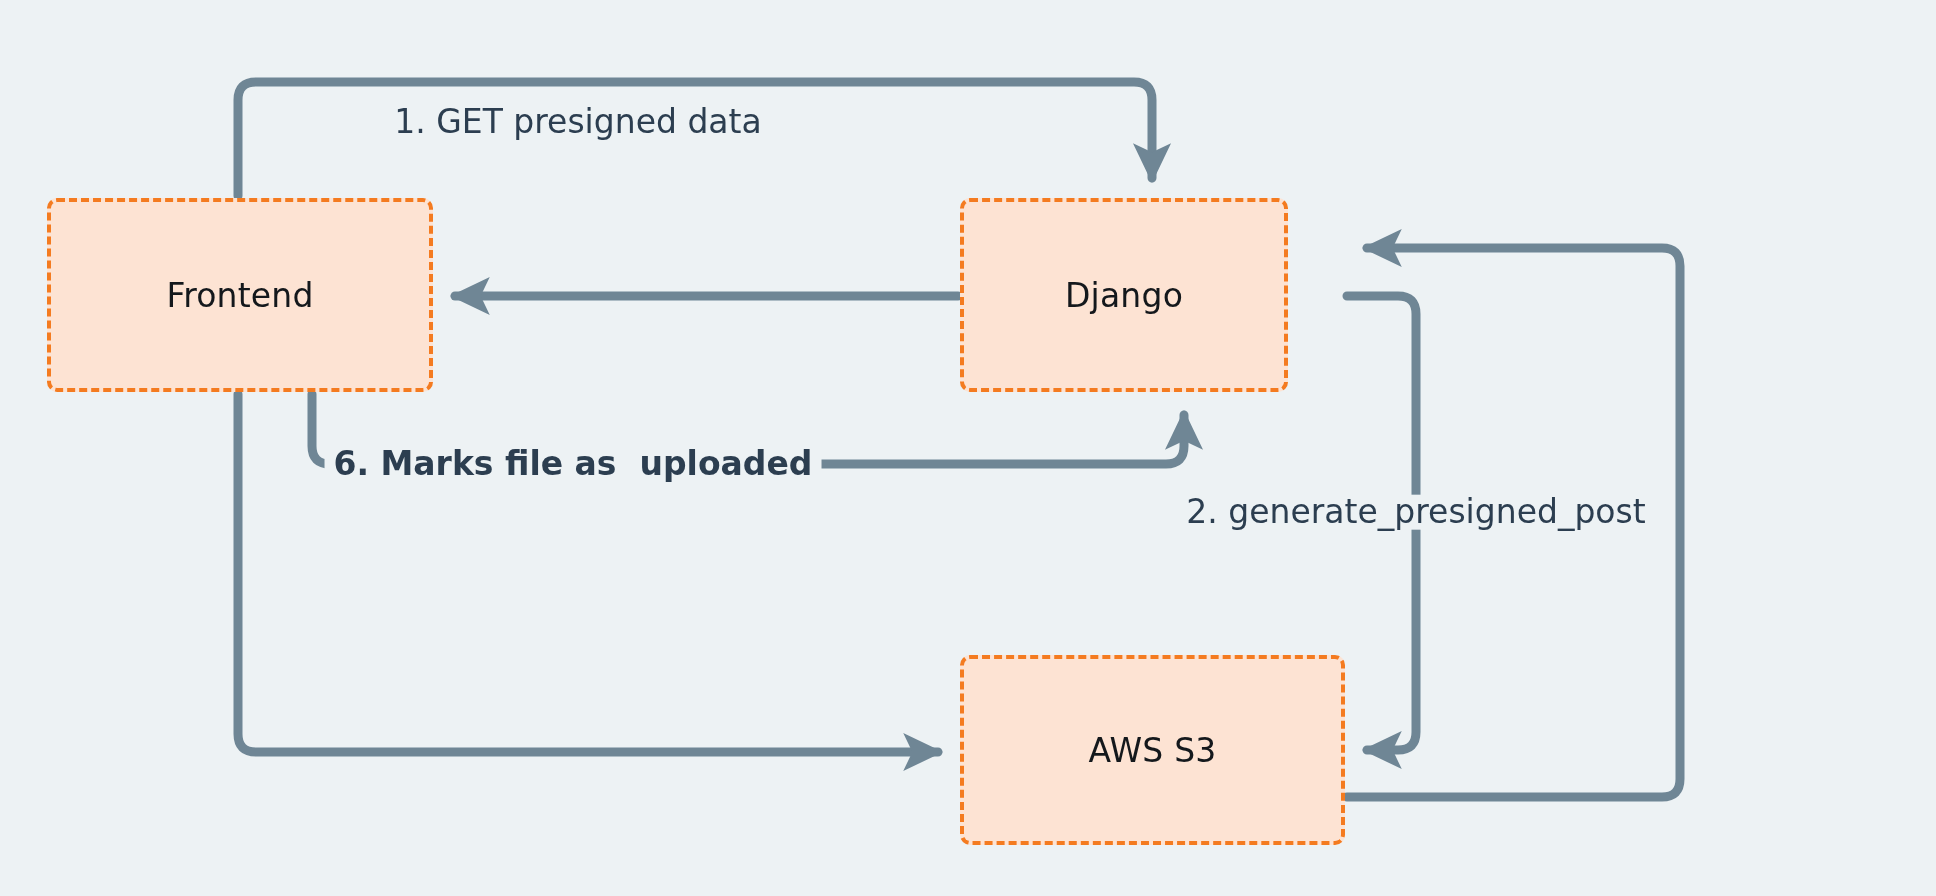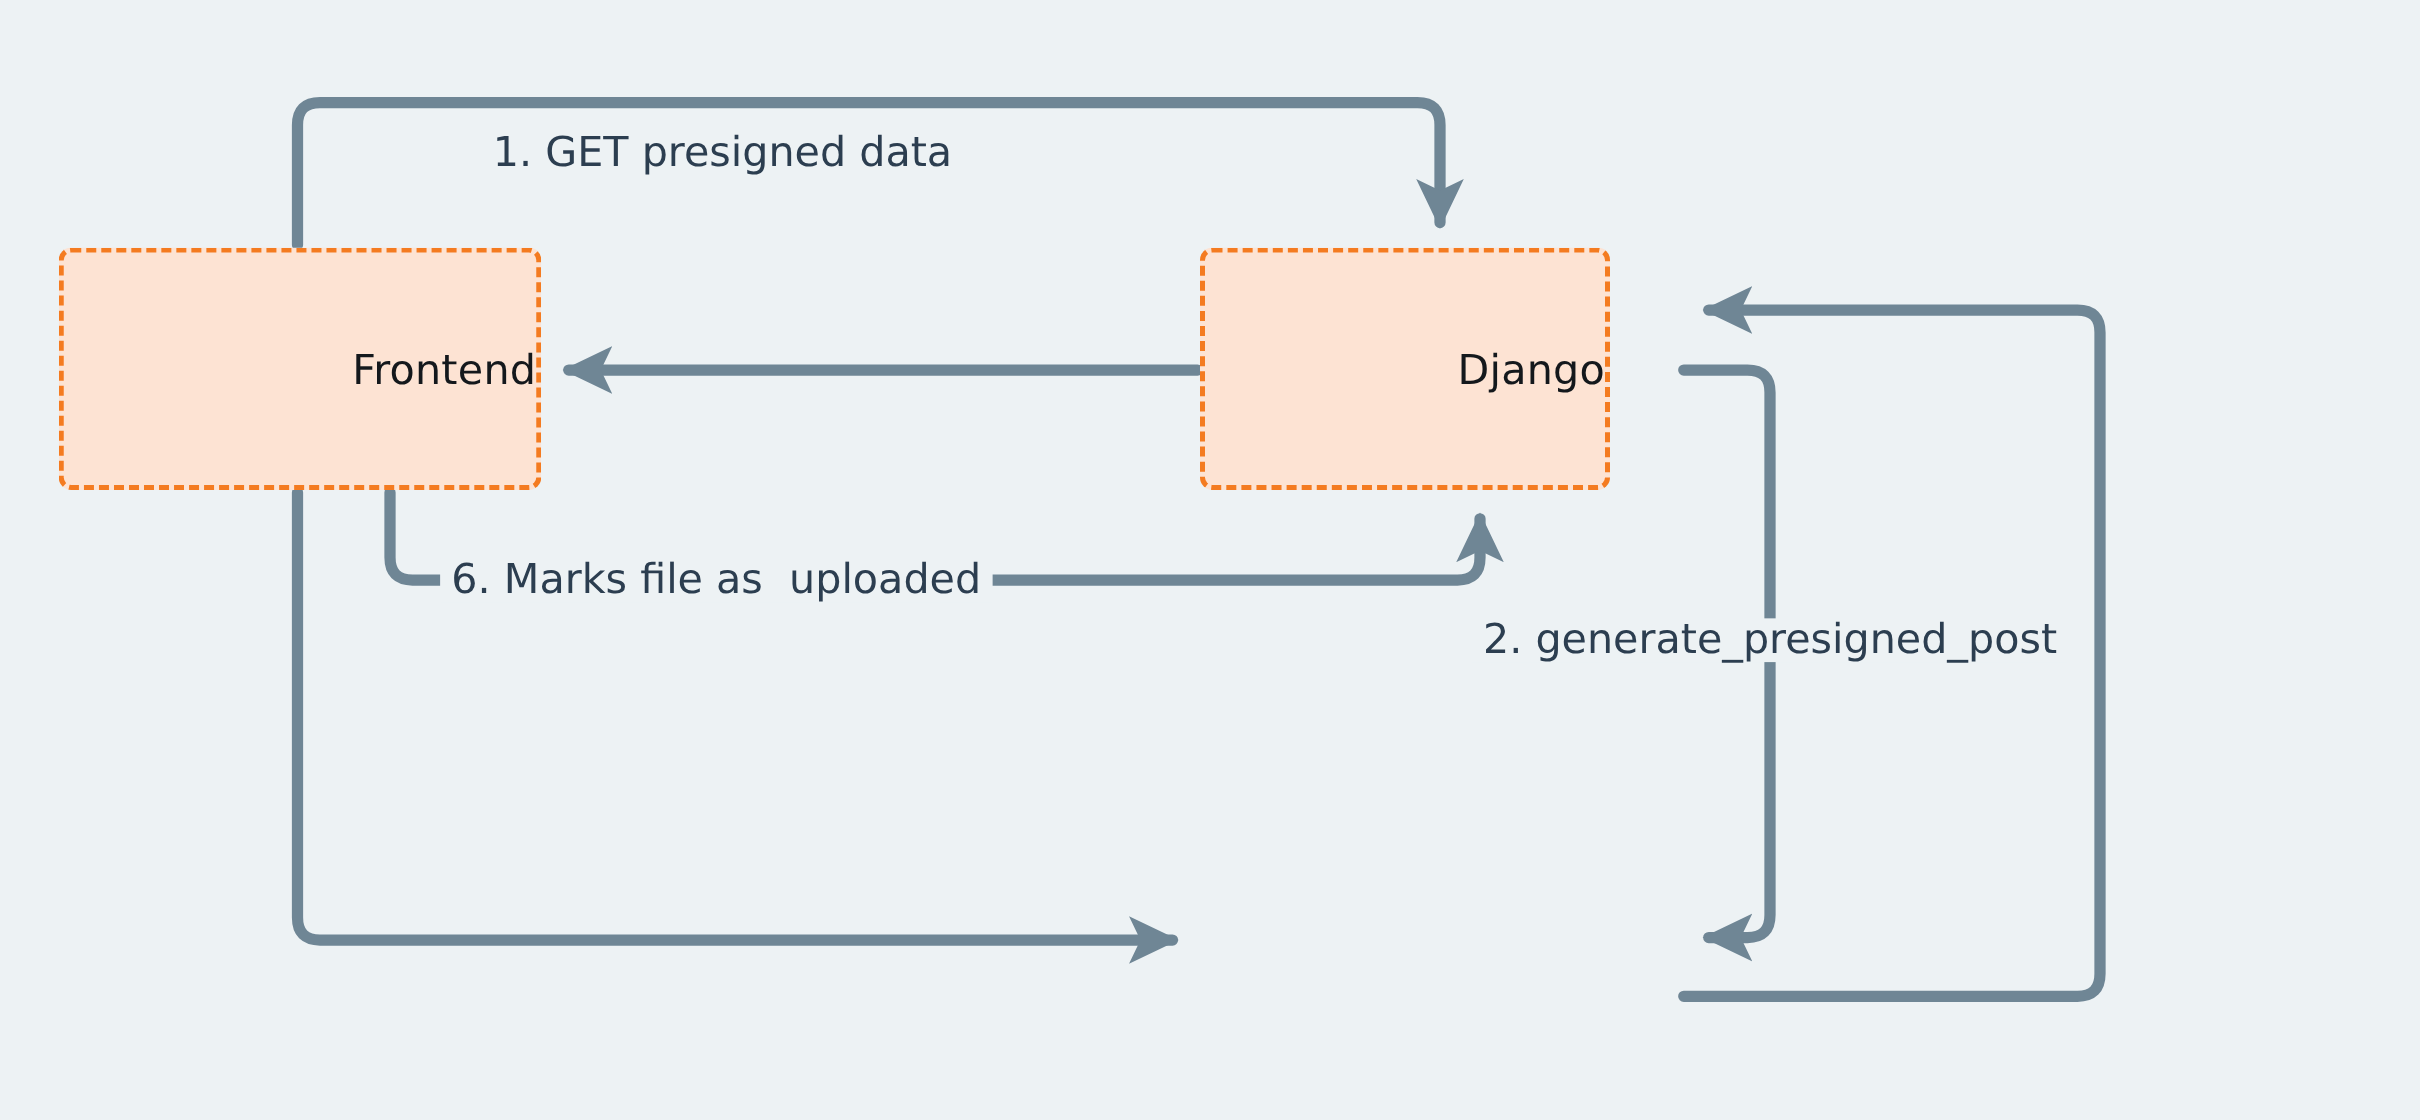--- a/index.html
+++ b/index.html
@@ -24,21 +24,21 @@
     height: 896px;
   }
   .node {
     position: absolute;
     box-sizing: border-box;
     background: #fde3d3;
     border: 4px dashed #f47b20;
     border-radius: 10px;
     display: flex;
     align-items: center;
-    justify-content: flex-end;
+    justify-content: center;
   }
   .node-label {
     font-size: 33px;
     color: #14181c;
     letter-spacing: 0.2px;
     white-space: pre;
   }
   .edge-label {
     position: absolute;
     font-size: 33px;
@@ -79,23 +79,26 @@
   </svg>
 
   <div class="node" style="left:47px; top:198px; width:386px; height:194px;">
     <span class="node-label">Frontend</span>
   </div>
 
   <div class="node" style="left:960px; top:198px; width:328px; height:194px;">
     <span class="node-label">Django</span>
   </div>
 
+  <div class="node" style="left:960px; top:655px; width:385px; height:190px;">
+    <span class="node-label">AWS S3</span>
+  </div>
 
   <div class="edge-label" style="left:578px; top:82px;margin-top:40px;">1. GET presigned data</div>
 
   <div class="edge-label" style="left:1416px; top:512px;">2. generate_presigned_post</div>
 
 
 
 
-  <div class="edge-label" style="left:573px; top:464px;">6. Marks file as  uploaded</div>
+  <div class="edge-label" style="left:573px; top:464px;font-weight:bold;">6. Marks file as  uploaded</div>
 
 </div>
 
 </body></html>

